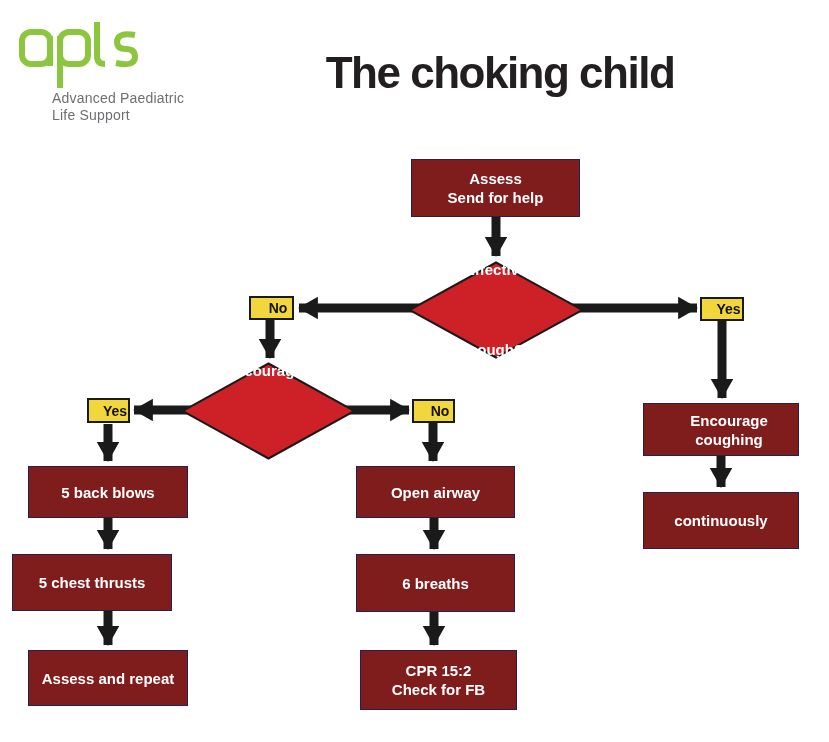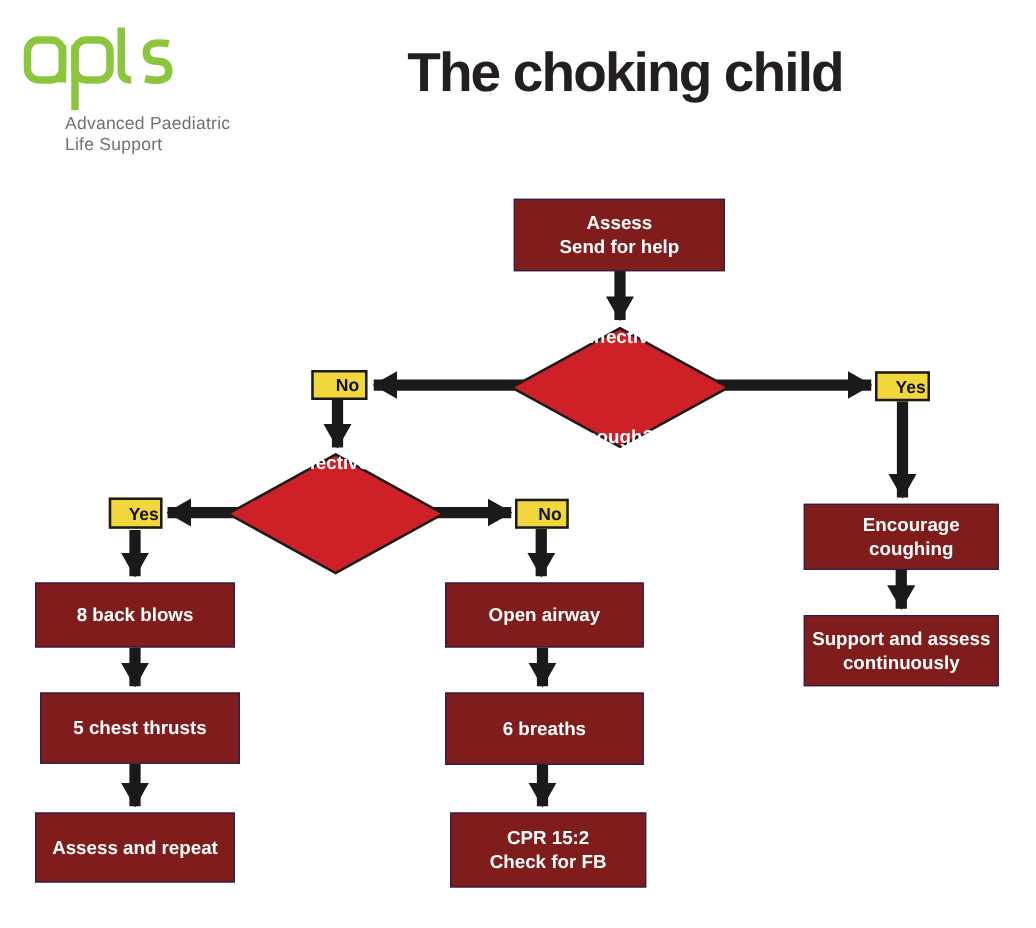--- a/index.html
+++ b/index.html
@@ -10,21 +10,21 @@
   }
 
   
   #logo-svg { position:absolute; left:18px; top:20px; }
   #logo-sub {
     position:absolute; left:52px; top:90px;
     font-size:14px; line-height:17px; color:#6E6F72;
     letter-spacing:0.2px;
   }
   #page-title {
-    position:absolute; left:250px; top:34px; width:500px;
+    position:absolute; left:250px; top:48px; width:500px;
     text-align:center; font-size:44px; font-weight:bold;
     letter-spacing:-1.5px; color:#231F20;
   }
 
   
   #arrows { position:absolute; left:0; top:0; z-index:1; }
 
   
   .box {
     position:absolute; z-index:2; box-sizing:border-box;
@@ -94,23 +94,23 @@
       <line x1="721" y1="456" x2="721" y2="487" marker-end="url(#ah)"></line>
     </g>
   </svg>
 
   <div class="box" style="left:411px; top:159px; width:169px; height:58px;">
     <div>Assess</div>
     <div>Send for help</div>
   </div>
 
   <div class="box" style="left:28px; top:466px; width:160px; height:52px;">
-    <div>8 back blows</div>
+    <div>5 back blows</div>
   </div>
-  <div class="box" style="left:32px; top:554px; width:160px; height:57px;">
+  <div class="box" style="left:12px; top:554px; width:160px; height:57px;">
     <div>5 chest thrusts</div>
   </div>
   <div class="box" style="left:28px; top:650px; width:160px; height:56px;">
     <div>Assess and repeat</div>
   </div>
 
   <div class="box" style="left:356px; top:466px; width:159px; height:52px;">
     <div>Open airway</div>
   </div>
   <div class="box" style="left:356px; top:554px; width:159px; height:58px;">
@@ -118,39 +118,38 @@
   </div>
   <div class="box" style="left:360px; top:650px; width:157px; height:60px;">
     <div>CPR 15:2</div>
     <div>Check for FB</div>
   </div>
 
   <div class="box" style="left:643px; top:403px; width:156px; height:53px;padding-left:16px;">
     <div>Encourage coughing</div>
   </div>
   <div class="box" style="left:643px; top:492px; width:156px; height:57px;">
-    <div>Support and assess</div>
     <div>continuously</div>
   </div>
 
   <div class="diamond" style="left:408px; top:261px; width:176px; height:98px;">
     <svg width="176" height="98" viewBox="0 0 176 98">
       <polygon points="88,1.5 174.5,49 88,96.5 1.5,49" fill="#CE2127" stroke="#1A1A1A" stroke-width="2"></polygon>
     </svg>
     <div class="dlabel">
       <div>Effective</div>
       <div>cough?</div>
     </div>
   </div>
 
   <div class="diamond" style="left:181px; top:362px; width:175px; height:98px;">
     <svg width="175" height="98" viewBox="0 0 175 98">
       <polygon points="87.5,1.5 173.5,49 87.5,96.5 1.5,49" fill="#CE2127" stroke="#1A1A1A" stroke-width="2"></polygon>
     </svg>
-    <div class="dlabel">Effective?</div>
+    <div class="dlabel">Encourage?</div>
   </div>
 
   <div class="tag" style="left:249px; top:296px; width:45px; height:24px;">No</div>
   <div class="tag" style="left:700px; top:297px; width:44px; height:24px;">Yes</div>
   <div class="tag" style="left:87px; top:398px; width:43px; height:25px;">Yes</div>
   <div class="tag" style="left:412px; top:399px; width:43px; height:24px;">No</div>
 
 </div>
 
 </body></html>

